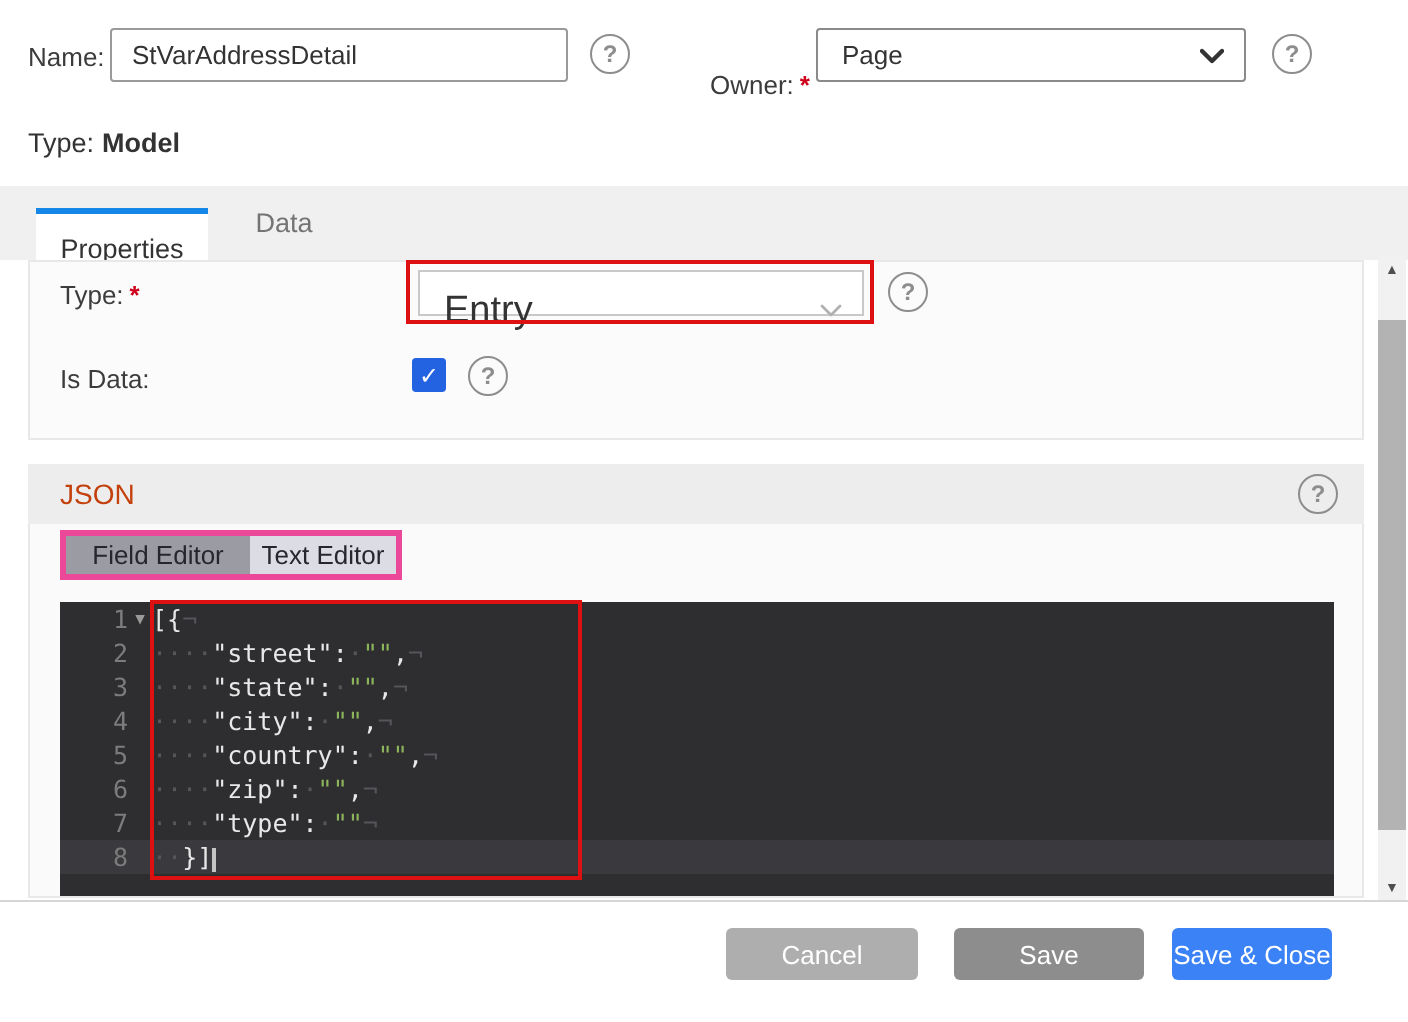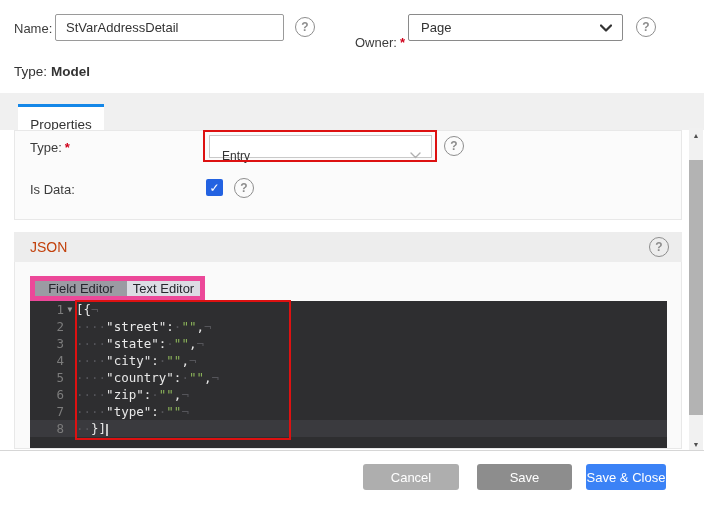--- a/index.html
+++ b/index.html
@@ -41,36 +41,36 @@
   .tab.active { background:#fff; border-top:3px solid #1487e8; color:#333; left:18px; width:86px;margin-top:11px; }
   .tab.inactive { color:#747474; left:104px; width:76px; }
 
   
   .props-panel { left:14px; top:130px; width:668px; height:90px;
                  background:#fbfbfb; border:1px solid #e8e8e8; }
   .entry-select {
     left:209px; top:135px; width:223px; height:23px;
     border:1px solid #c9c9c9; background:#fff;
     display:flex; align-items:center; justify-content:space-between;
-    padding:18px 10px 0 12px; font-size:12px; cursor:pointer;
+    padding:18px 10px 0 12px; font-size:19px; cursor:pointer;
   }
   .annot { border:2px solid #dd1111; pointer-events:none; }
   .annot-type { left:203px; top:130px; width:234px; height:32px; }
   .checkbox { left:206px; top:179px; width:17px; height:17px;
               background:#2362e1; border-radius:2px; color:#fff; font-size:12px;
               display:flex; align-items:center; justify-content:center; cursor:pointer; }
 
   
   .json-header { left:14px; top:232px; width:668px; height:30px; background:#ededed;
                  display:flex; align-items:center; justify-content:space-between;
                  padding:0 13px 0 16px; }
   .json-title { font-size:14px; color:#c2410c; }
   .json-body { left:14px; top:262px; width:668px; height:187px;
                background:#fafafa; border:1px solid #e8e8e8; border-top:none; }
-  .seg-toggle { left:30px; top:276px; display:flex; border:5px solid #ec4899; height:25px; }
+  .seg-toggle { left:30px; top:265px; display:flex; border:3px solid #ec4899; height:25px; }
   .seg { font-size:13px; display:flex; align-items:center; justify-content:center;
          cursor:pointer; color:#26262e; }
   .seg-field { width:92px; background:#9b9ba3; }
   .seg-text  { width:73px; background:#dcdce4; }
 
   
   .editor { left:30px; top:301px; width:637px; height:147px; background:#2e2e30;
             font-family:"DejaVu Sans Mono", monospace; font-size:12.5px;
             overflow:hidden; cursor:text; }
   .code-row { display:flex; height:17px; line-height:17px; white-space:pre; }
@@ -124,20 +124,21 @@
 </div>
 
 <div class="abs help" style="left:636px; top:17px;">?</div>
 
 <div class="abs typeline">
   <span>Type:</span><b>Model</b>
 </div>
 
 <div class="abs tabbar">
   <div class="tab active">Properties</div>
+  <div class="tab inactive">Data</div>
 </div>
 
 <div class="abs props-panel"></div>
 
 <div class="abs lbl" style="left:30px; top:140px;"><span>Type:</span><span class="req">*</span></div>
 
 <div class="abs entry-select">
   <span>Entry</span>
   <svg class="chev" width="11" height="7" viewBox="0 0 11 7">
       <polyline points="1,1 5.5,5.5 10,1" fill="none" stroke="#b0b0b0" stroke-width="1.4" stroke-linecap="round" stroke-linejoin="round"></polyline>

